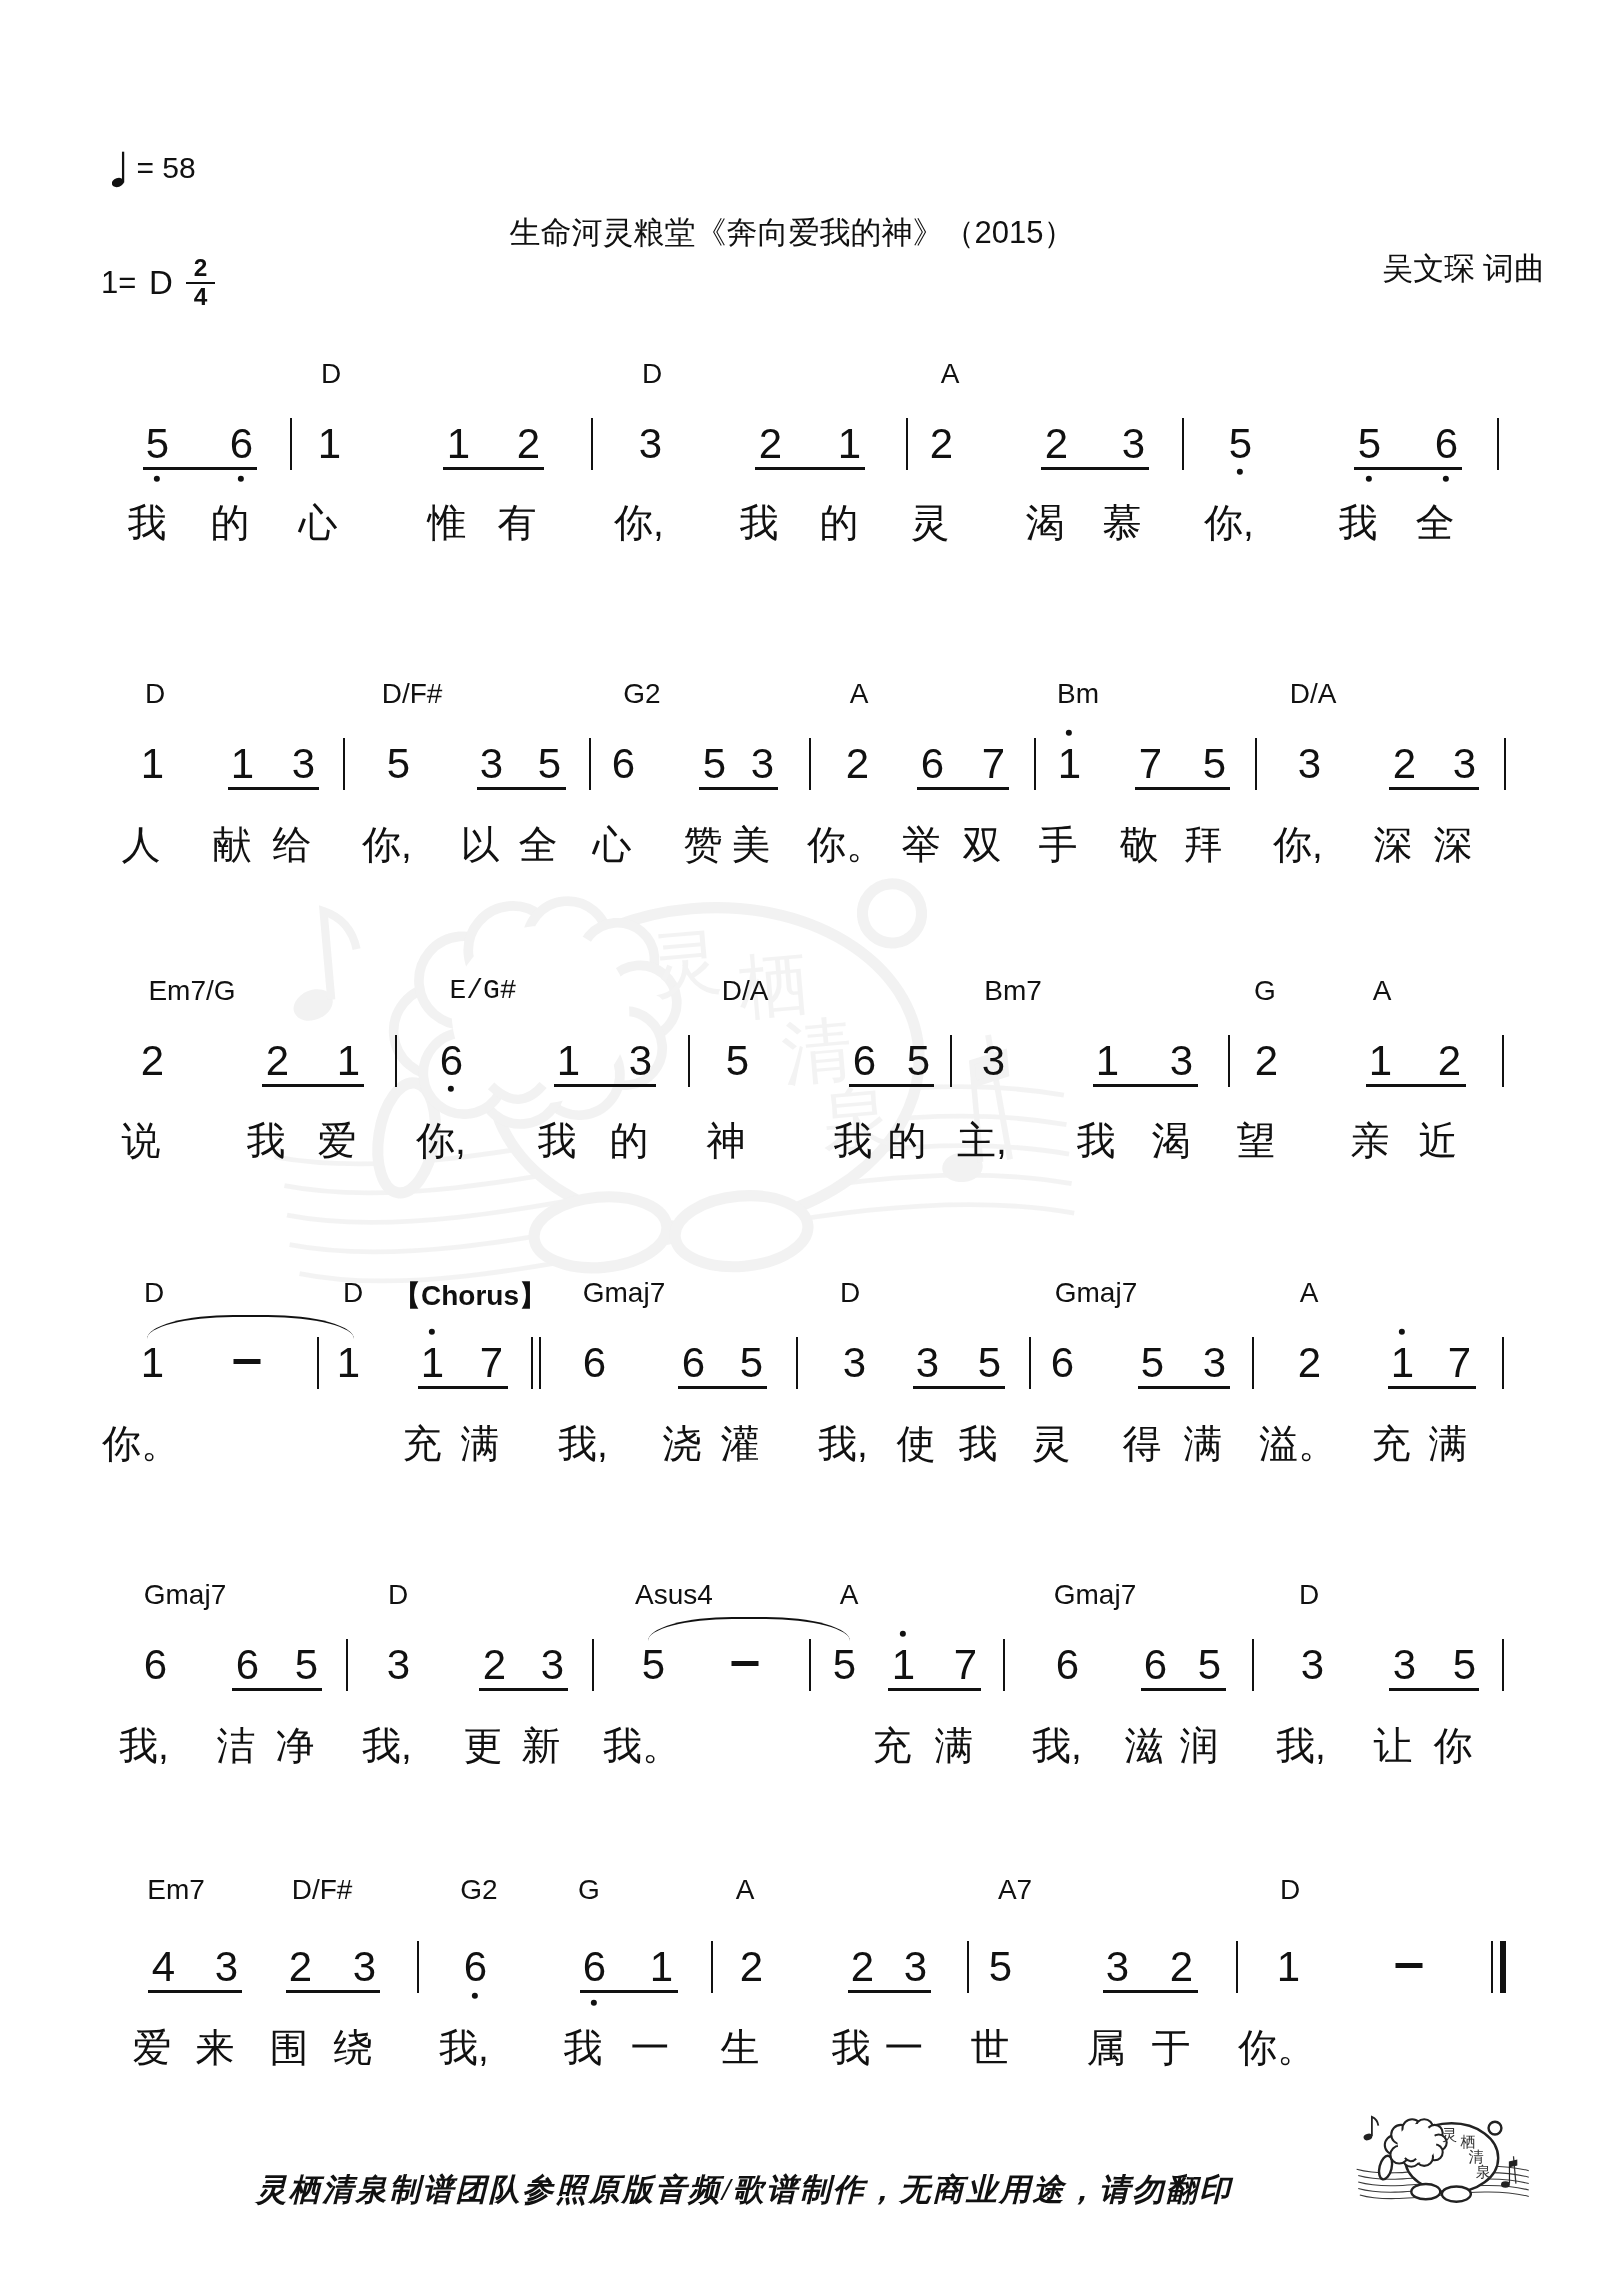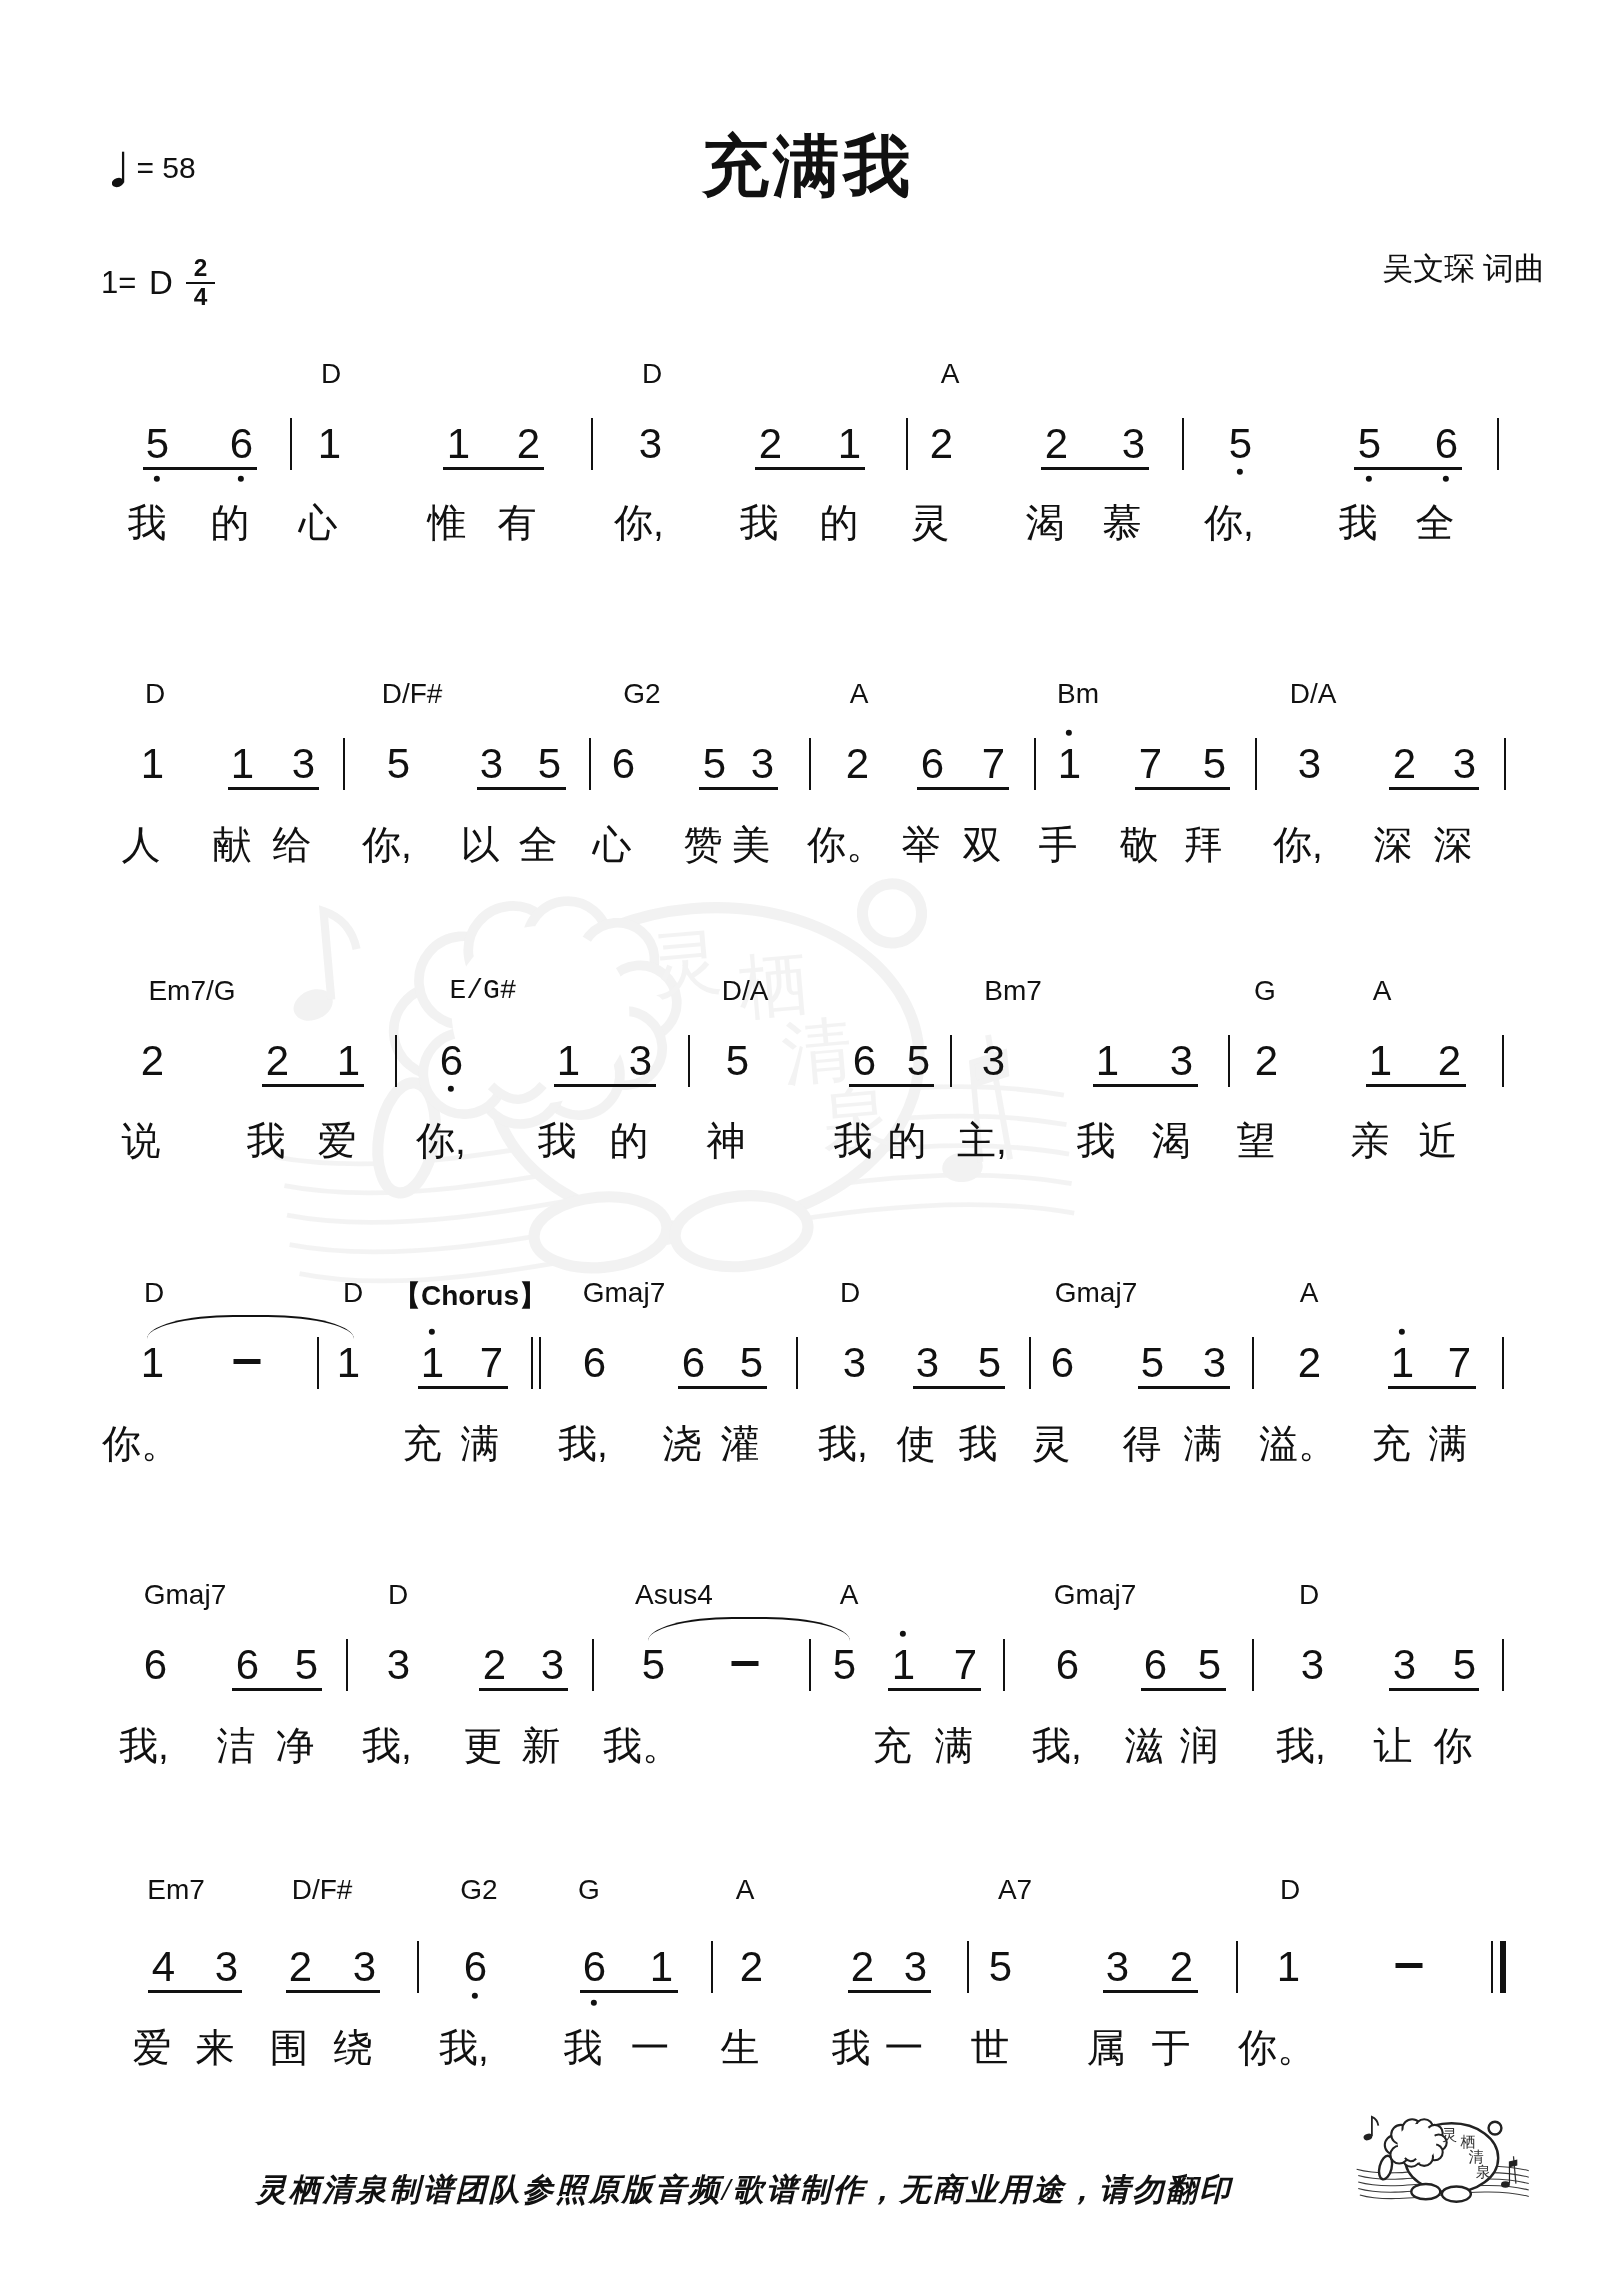--- a/index.html
+++ b/index.html
@@ -49,21 +49,21 @@
   </svg>
 
   <div class="tempo">
     <svg width="15.4" height="42" viewBox="0 0 17 46">
       <ellipse cx="6.5" cy="39" rx="6.8" ry="4.9" transform="rotate(-18 6.5 39)" fill="#111"></ellipse>
       <rect x="11" y="5" width="2.5" height="34" fill="#111"></rect>
     </svg>
     <span class="tval">= 58</span>
   </div>
 
-  <h1 class="title">充满我</h1>
+  <div class="subtitle">生命河灵粮堂《奔向爱我的神》（2015）</div>
 
   <div class="keyrow">
     <span>1=</span>
     <span class="keyletter">D</span>
     <span class="frac">
       <span class="num">2</span>
       <span class="den">4</span>
     </span>
   </div>
 

